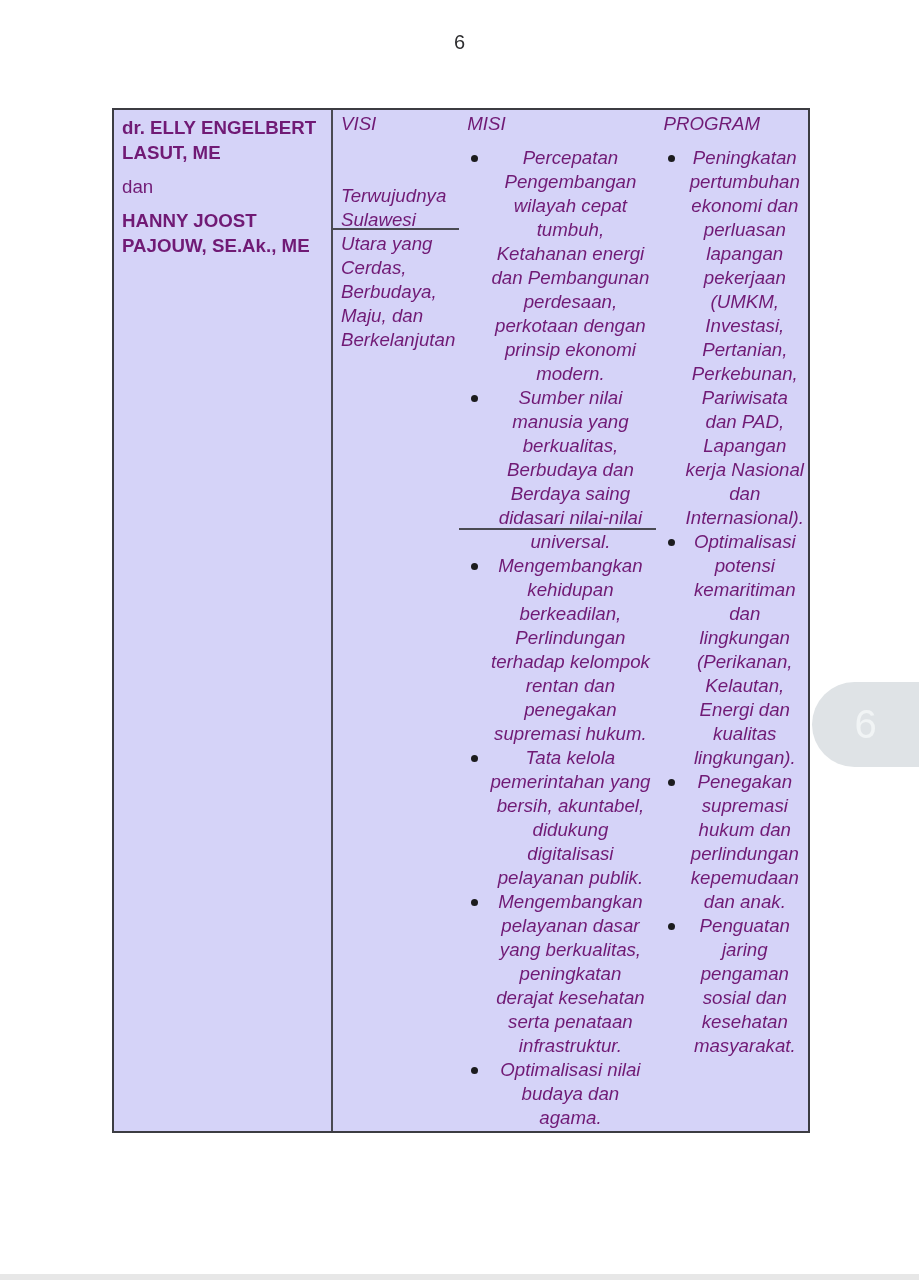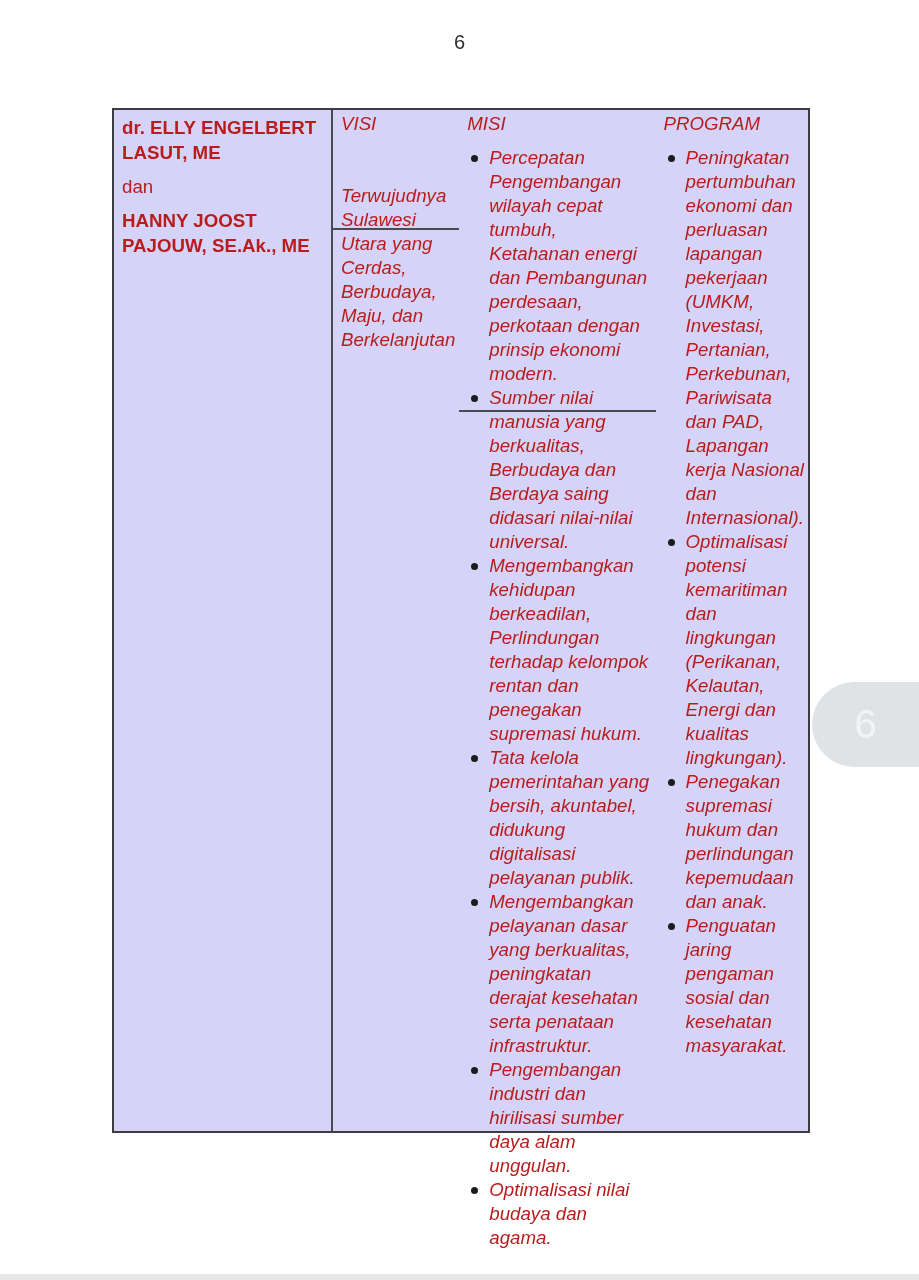--- a/index.html
+++ b/index.html
@@ -27,21 +27,21 @@
   .doc-table {
     position: absolute;
     left: 112px;
     top: 108px;
     width: 698px;
     height: 1025px;
     box-sizing: border-box;
     border: 2px solid #3c3c42;
     background: #d5d3f8;
     display: flex;
-    color: #b91c1c;
+    color: #701a75;
     font-size: 18.7px;
     line-height: 24px;
   }
   .cell-names {
     width: 219px;
     box-sizing: border-box;
     border-right: 2px solid #4a4a52;
     padding: 5px 8px 0 8px;
     flex: 0 0 219px;
   }
@@ -56,33 +56,33 @@
   }
   .row {
     box-sizing: border-box;
     padding: 2px 4px 0 8px;
   }
   .row-visi {
     height: 120px;
     border-bottom: 2px solid #4a4a52;
   }
   .row-misi {
-    height: 302px;
+    height: 420px;
     border-bottom: 2px solid #4a4a52;
   }
   .row-program { flex: 1; }
   .section-header { line-height: 24px; }
   .visi-text { margin-top: 48px; }
   ul.bullets {
     list-style: none;
     margin: 10px 0 0 0;
     padding: 0;
   }
   .row-program ul.bullets { }
-  ul.bullets li { display: flex; }
+  ul.bullets li { display: flex; text-align: center; }
   .dot { flex: 0 0 22px; }
   .dot::before {
     content: "";
     display: block;
     width: 7px;
     height: 7px;
     border-radius: 50%;
     background: #1c1c1e;
     margin: 9px 0 0 4px;
   }
@@ -152,24 +152,20 @@
           <li>
               <span class="dot"></span>
               <span class="li-text">Tata kelola pemerintahan yang bersih, akuntabel, didukung digitalisasi pelayanan publik.</span>
             </li>
           <li>
               <span class="dot"></span>
               <span class="li-text">Mengembangkan pelayanan dasar yang berkualitas, peningkatan derajat kesehatan serta penataan infrastruktur.</span>
             </li>
           <li>
               <span class="dot"></span>
-              <span class="li-text">Pengembangan industri dan hirilisasi sumber daya alam unggulan.</span>
-            </li>
-          <li>
-              <span class="dot"></span>
               <span class="li-text">Optimalisasi nilai budaya dan agama.</span>
             </li>
         </ul>
       </div>
 
       <div class="row row-program">
         <div class="section-header">PROGRAM</div>
         <ul class="bullets">
           <li>
               <span class="dot"></span>

